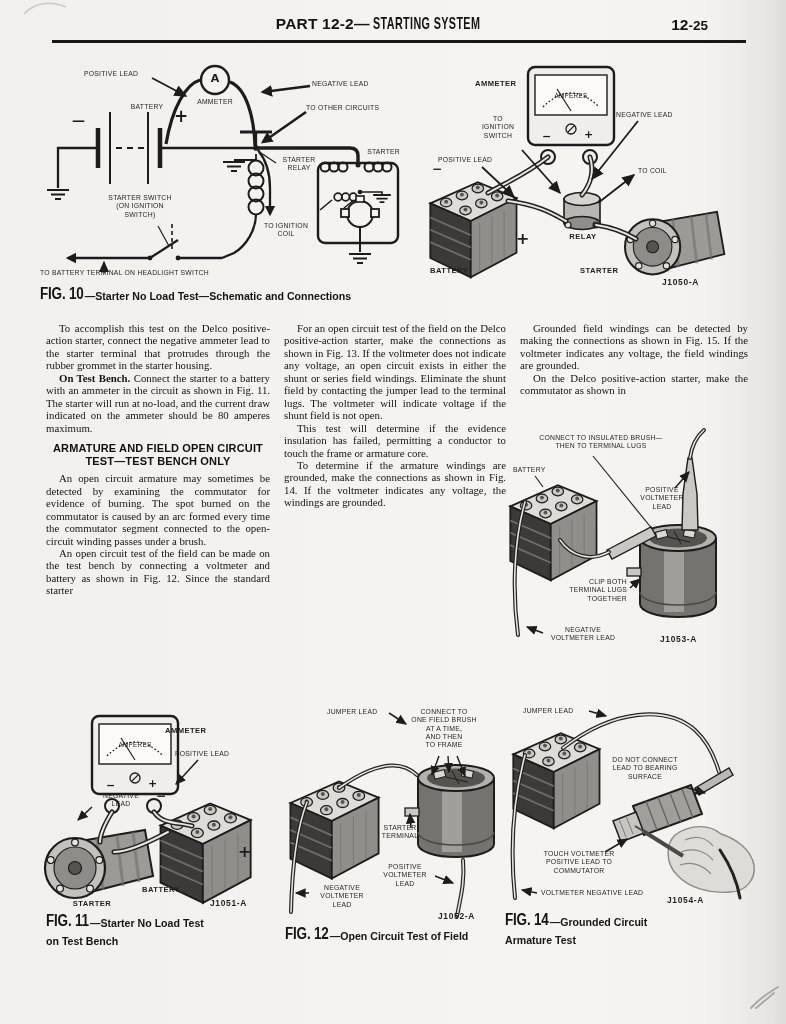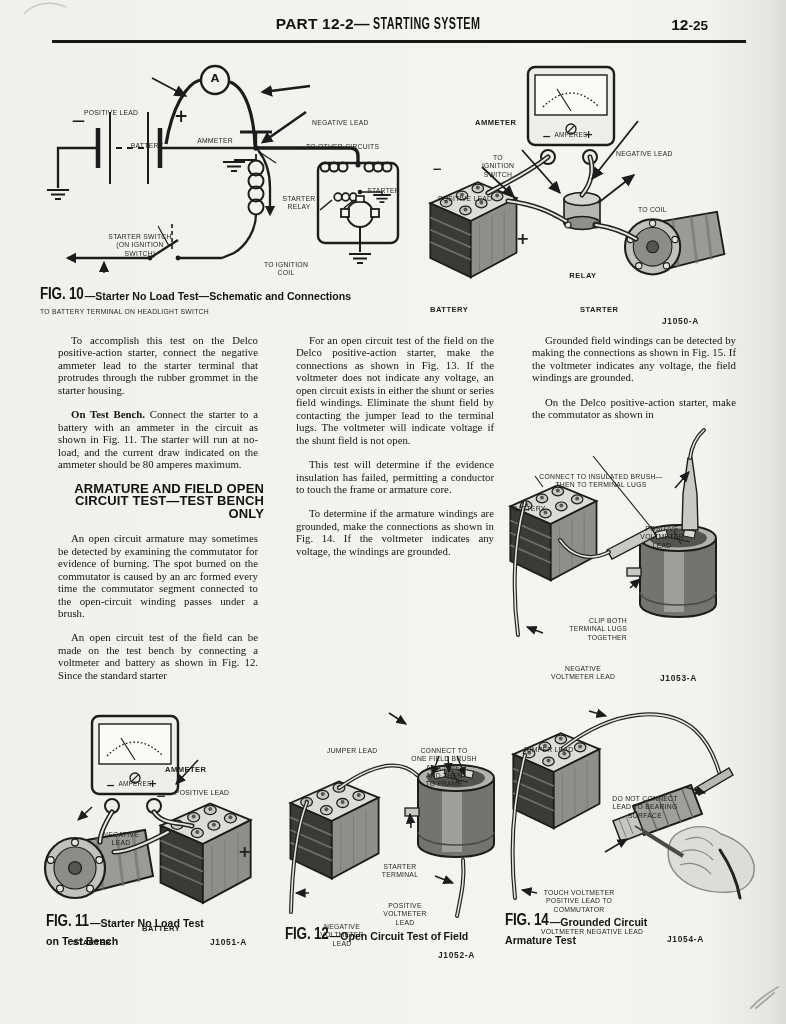--- a/index.html
+++ b/index.html
@@ -3,36 +3,36 @@
 <meta charset="utf-8">
 <style>
   html,body{margin:0;padding:0;background:#888;}
   .page{position:relative;width:786px;height:1024px;margin:0 auto;overflow:hidden;
         background:linear-gradient(90deg,#f1f0ec 0%,#f5f4f0 70%,#f3f2ee 90%,#e7e5e1 98%,#dddbd7 100%);
         font-family:"Liberation Sans",sans-serif;}
   .abs{position:absolute;}
   .figblock{position:absolute;}
   .figblock svg{position:absolute;left:0;top:0;overflow:visible;display:block;}
   .lbl{position:absolute;font:6.8px/8.3px "Liberation Sans",sans-serif;letter-spacing:.25px;
-       color:#1f1e1c;white-space:pre-line;text-align:center;margin-top:39px;}
+       color:#1f1e1c;white-space:pre-line;text-align:center;}
   .lbl.la{text-align:left;}
   .lbl.ra{text-align:right;}
   .lbl.b{font-weight:700;font-size:7.6px;letter-spacing:.45px;}
   .lbl.id{font-weight:700;font-size:8.4px;letter-spacing:.7px;}
   .sign{position:absolute;font-family:"DejaVu Sans",sans-serif;font-weight:700;color:#1c1c1c;line-height:1;}
   .cap{position:absolute;font-family:"Liberation Sans",sans-serif;color:#151412;}
   .cap .cf{font-weight:700;font-size:13.5px;letter-spacing:-.2px;display:inline-block;
            transform:scaleY(1.22);transform-origin:center bottom;margin-right:1px;}
   .cap .ct{font-weight:700;font-size:10.6px;white-space:pre-line;}
   .col{position:absolute;width:224px;font-family:"Liberation Serif",serif;font-size:10.8px;
        line-height:12.45px;text-align:justify;color:#141312;}
-  .col p{margin:12px;}
+  .col p{margin:0;}
   .col p.ind{text-indent:13px;}
-  .col .sh{font-family:"Liberation Sans",sans-serif;font-weight:700;font-size:13px;line-height:12.6px;
-           letter-spacing:.15px;margin:8px 6px 5px;text-align:right;color:#111;}
+  .col .sh{font-family:"Liberation Sans",sans-serif;font-weight:700;font-size:11px;line-height:12.6px;
+           letter-spacing:.15px;margin:8px 6px 5px;text-align:center;color:#111;}
   .hd-title{position:absolute;left:0;right:0;top:15px;text-align:center;color:#141312;}
   .hd-part{font-weight:700;font-size:15.5px;letter-spacing:.2px;}
   .hd-sec{font-weight:700;font-size:13.8px;display:inline-block;transform:scaleY(1.2) scaleX(.78);
           transform-origin:left bottom;letter-spacing:.5px;margin-left:3px;vertical-align:bottom;}
   .hd-num{position:absolute;top:16px;right:78px;font-weight:700;color:#141312;}
   .hd-num .n1{font-size:15.5px;}
   .hd-num .n2{font-size:13.5px;}
   .rule{position:absolute;left:52px;top:40px;width:694px;height:3px;background:#181715;}
 </style>
 </head>

